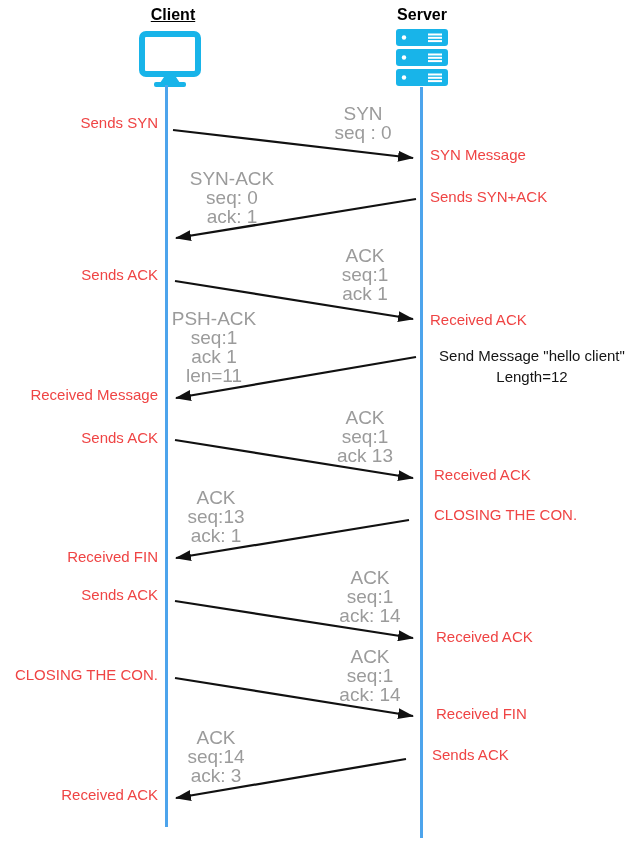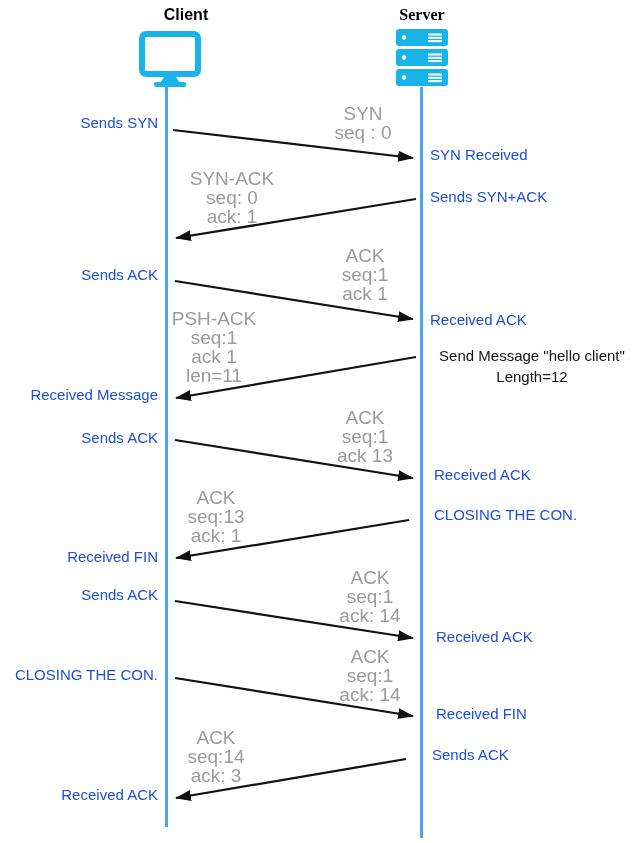--- a/index.html
+++ b/index.html
@@ -8,40 +8,40 @@
     font-family:"Liberation Sans","DejaVu Sans",sans-serif;
   }
   .actor-title{
     position:absolute;font-size:16px;font-weight:bold;color:#000;
     text-align:center;white-space:nowrap;
   }
   .lifeline{position:absolute;width:2.5px;background:#4da4ec;}
   .icon{position:absolute;}
   .arrow-layer{position:absolute;left:0;top:0;pointer-events:none;}
   .event{
-    position:absolute;font-size:15px;color:#1d4ed8;line-height:18px;white-space:nowrap;
+    position:absolute;font-size:15px;color:#ef4444;line-height:18px;white-space:nowrap;
   }
   .event.left{text-align:right;}
   .packet{
     position:absolute;width:100px;text-align:center;color:#9b9b9b;
     font-size:19px;line-height:19px;
   }
   .packet div{white-space:nowrap;}
   .msg-block{
     position:absolute;left:428px;top:345px;width:208px;text-align:center;
     font-size:15px;color:#141414;line-height:21px;white-space:nowrap;
   }
 </style>
 </head>
 <body>
 
 <div class="stage">
 
-  <div class="actor-title" style="left:156px;top:6px;width:60px;">Client</div>
-  <div class="actor-title" style="left:392px;top:6px;width:60px;font-family:Liberation Serif, serif;">Server</div>
+  <div class="actor-title" style="left:143px;top:6px;width:60px;text-decoration:underline;">Client</div>
+  <div class="actor-title" style="left:392px;top:6px;width:60px;">Server</div>
 
   <svg class="icon" style="left:139px;top:31px;" width="62" height="56" viewBox="0 0 62 56">
     <rect x="3" y="3" width="56" height="40" rx="4" fill="#ffffff" stroke="#18b4e9" stroke-width="6"></rect>
     <path d="M25 46 L37 46 L41 52 L21 52 Z" fill="#18b4e9"></path>
     <rect x="15" y="51" width="32" height="5" rx="2" fill="#18b4e9"></rect>
   </svg>
 
   <svg class="icon" style="left:394px;top:28px;" width="56" height="60" viewBox="0 0 56 60">
     <g fill="#18b4e9">
       <rect x="2" y="1" width="52" height="17" rx="3"></rect>
@@ -88,21 +88,21 @@
 
   <div class="event left" style="right:483px;top:114px;">Sends SYN</div>
   <div class="event left" style="right:483px;top:266px;">Sends ACK</div>
   <div class="event left" style="right:483px;top:386px;">Received Message</div>
   <div class="event left" style="right:483px;top:429px;">Sends ACK</div>
   <div class="event left" style="right:483px;top:548px;">Received FIN</div>
   <div class="event left" style="right:483px;top:586px;">Sends ACK</div>
   <div class="event left" style="right:483px;top:666px;">CLOSING THE CON.</div>
   <div class="event left" style="right:483px;top:786px;">Received ACK</div>
 
-  <div class="event" style="left:430px;top:146px;">SYN Received</div>
+  <div class="event" style="left:430px;top:146px;">SYN Message</div>
   <div class="event" style="left:430px;top:188px;text-align:right;">Sends SYN+ACK</div>
   <div class="event" style="left:430px;top:311px;">Received ACK</div>
   <div class="msg-block">
     <div>Send Message "hello client"</div>
     <div>Length=12</div>
   </div>
   <div class="event" style="left:434px;top:466px;">Received ACK</div>
   <div class="event" style="left:434px;top:506px;">CLOSING THE CON.</div>
   <div class="event" style="left:436px;top:628px;">Received ACK</div>
   <div class="event" style="left:436px;top:705px;">Received FIN</div>

